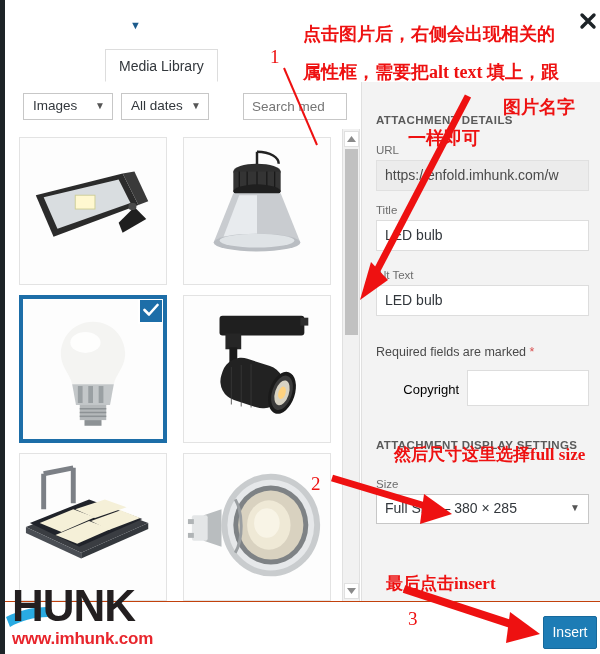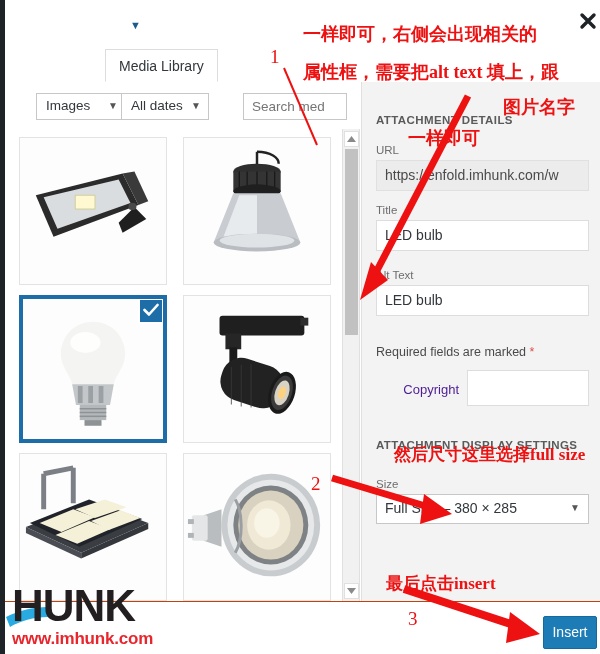--- a/index.html
+++ b/index.html
@@ -107,21 +107,21 @@
   .select-box .sel-label {
     position: absolute;
     left: 9px; top: 4px;
   }
   .select-box .sel-caret {
     position: absolute;
     right: 7px; top: 6px;
     font-size: 10px;
     color: #555;
   }
-  #filter-type { left: 31px; width: 90px; }
+  #filter-type { left: 18px; width: 90px; }
   #filter-date { left: 116px; width: 88px; }
   #search-input {
     position: absolute;
     left: 238px; top: 11px;
     width: 104px; height: 27px;
     border: 1px solid #c7c7c7;
     box-sizing: border-box;
     font-size: 13.5px;
     color: #757575;
     padding: 0 0 0 8px;
@@ -252,21 +252,21 @@
     font-size: 12.5px;
     color: #4a4a4a;
   }
   #req-star { color: #d94f4f; }
   #copyright-label {
     position: absolute;
     left: 22px; top: 282px;
     width: 75px;
     text-align: right;
     font-size: 13px;
-    color: #4c1d95;
+    color: #000000;
   }
   #copyright-input {
     left: 105px; top: 270px;
     width: 122px; height: 36px;
     background: #fff;
     border: 1px solid #ddd;
     position: absolute;
     box-sizing: border-box;
     cursor: text;
   }
@@ -557,21 +557,21 @@
       <span class="sel-label">Full Size – 380 × 285</span>
       <span class="sel-caret">▼</span>
     </div>
   </div>
 
   <div id="bottom-bar">
     <div id="insert-btn">Insert</div>
   </div>
 </div>
 
-<div class="anno-cn" style="left:303px; top:22px; font-size:18px;">一样即可，右侧会出现相关的</div>
+<div class="anno-cn" style="left:303px; top:22px; font-size:18px;">点击图片后，右侧会出现相关的</div>
 <div class="anno-cn" style="left:303px; top:60px; font-size:18px;">属性框，需要把alt text 填上，跟</div>
 <div class="anno-cn" style="left:503px; top:95px; font-size:18px;">图片名字</div>
 <div class="anno-cn" style="left:408px; top:126px; font-size:18px;">一样即可</div>
 <div class="anno-cn" style="left:394px; top:443px; font-size:17px;">然后尺寸这里选择full size</div>
 <div class="anno-cn" style="left:386px; top:572px; font-size:17px;">最后点击insert</div>
 
 <div class="anno-num" style="left:270px; top:46px;">1</div>
 <div class="anno-num" style="left:311px; top:473px;">2</div>
 <div class="anno-num" style="left:408px; top:608px;">3</div>
 

